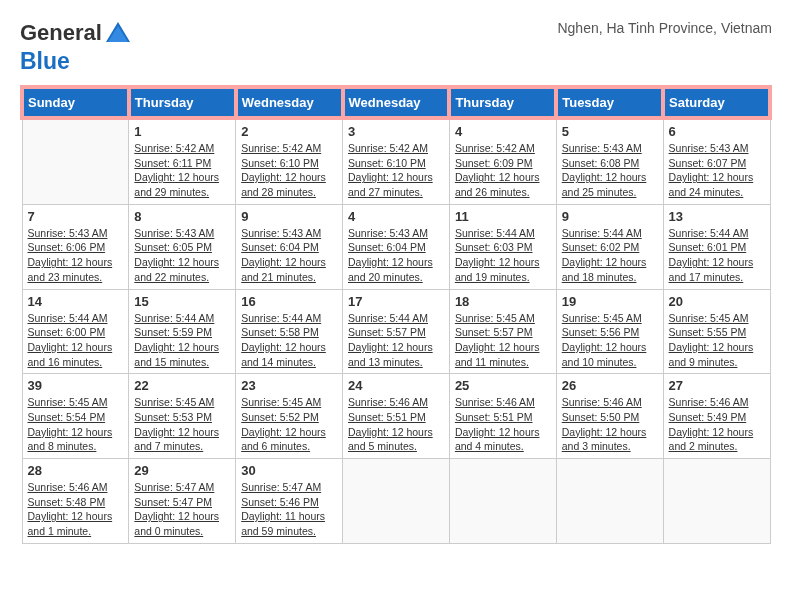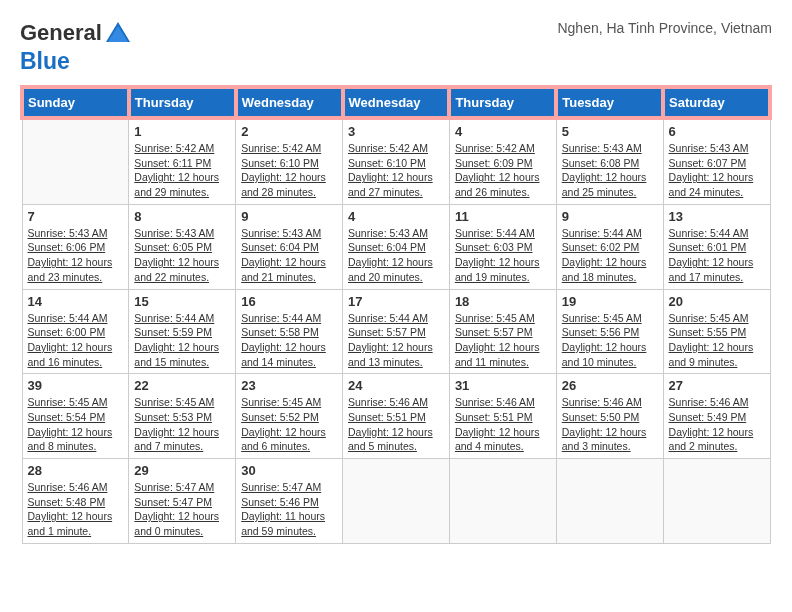--- a/index.html
+++ b/index.html
@@ -291,21 +291,21 @@
 and 6 minutes.</div>
         </td>
         <td>
           <span class="day-num">24</span>
           <div class="cell-text" style="white-space: pre-line;">Sunrise: 5:46 AM
 Sunset: 5:51 PM
 Daylight: 12 hours
 and 5 minutes.</div>
         </td>
         <td>
-          <span class="day-num">31</span>
+          <span class="day-num">25</span>
           <div class="cell-text" style="white-space: pre-line;">Sunrise: 5:46 AM
 Sunset: 5:51 PM
 Daylight: 12 hours
 and 4 minutes.</div>
         </td>
         <td>
           <span class="day-num">26</span>
           <div class="cell-text" style="white-space: pre-line;">Sunrise: 5:46 AM
 Sunset: 5:50 PM
 Daylight: 12 hours

